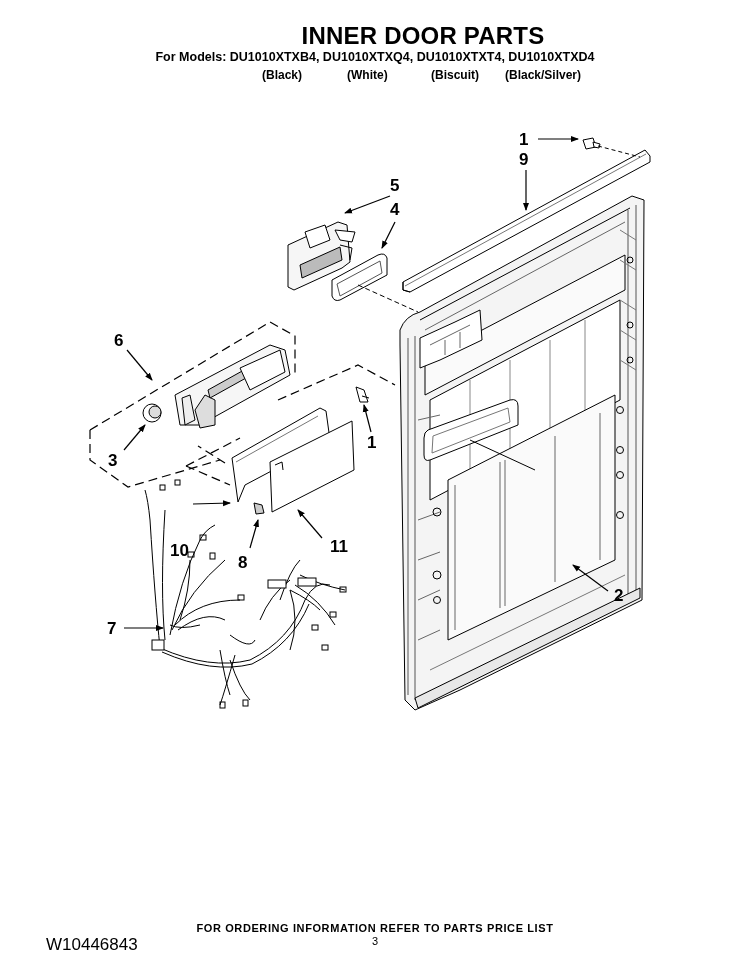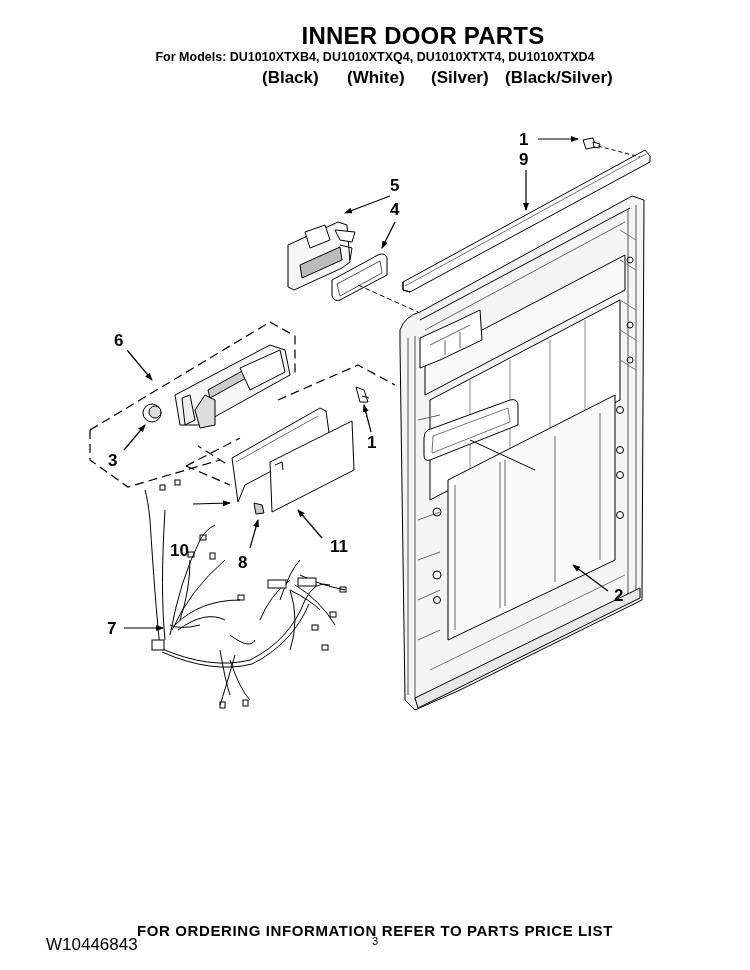--- a/index.html
+++ b/index.html
@@ -2,36 +2,36 @@
 <html><head>
 <meta charset="utf-8">
 <style>
   html, body { margin: 0; padding: 0; background: #ffffff; }
   body { width: 750px; height: 970px; position: relative; overflow: hidden;
          font-family: "Liberation Sans", sans-serif; color: #000; }
   .title { position: absolute; left: 0; width: 750px; top: 22px; text-align: center;
            font-weight: bold; font-size: 24px; letter-spacing: 0.2px; margin-left: 48px; }
   .models { position: absolute; left: 0; width: 750px; top: 50px; text-align: center;
             font-weight: bold; font-size: 12.5px; }
-  .colors { position: absolute; top: 68px; font-weight: bold; font-size: 17px; }
+  .colors { position: absolute; top: 68px; font-weight: bold; font-size: 12px; }
   .diagram { position: absolute; left: 0; top: 0; }
   .callout { position: absolute; font-weight: bold; font-size: 17px; line-height: 1; }
   .footer-note { position: absolute; left: 0; width: 750px; top: 922px; text-align: center;
-                 font-weight: bold; font-size: 15px; letter-spacing: 0.6px; }
+                 font-weight: bold; font-size: 11px; letter-spacing: 0.6px; }
   .doc-number { position: absolute; left: 46px; top: 935px; font-size: 17px; }
   .page-number { position: absolute; left: 372px; top: 935px; font-size: 11px; }
 </style>
 </head>
 <body>
 
 <div class="title">INNER DOOR PARTS</div>
 <div class="models">For Models: DU1010XTXB4, DU1010XTXQ4, DU1010XTXT4, DU1010XTXD4</div>
 <div class="colors" style="left:262px;">(Black)</div>
 <div class="colors" style="left:347px;">(White)</div>
-<div class="colors" style="left:431px;">(Silver)</div>
+<div class="colors" style="left:431px;">(Biscuit)</div>
 <div class="colors" style="left:505px;">(Black/Silver)</div>
 
 <svg class="diagram" width="750" height="970" viewBox="0 0 750 970" xmlns="http://www.w3.org/2000/svg">
   <defs>
     <marker id="arrow" markerWidth="8" markerHeight="8" refX="7" refY="4" orient="auto" markerUnits="userSpaceOnUse">
       <path d="M0,1 L8,4 L0,7 Z" fill="#000"></path>
     </marker>
   </defs>
 
   <g stroke="#000" stroke-width="1" fill="none">

